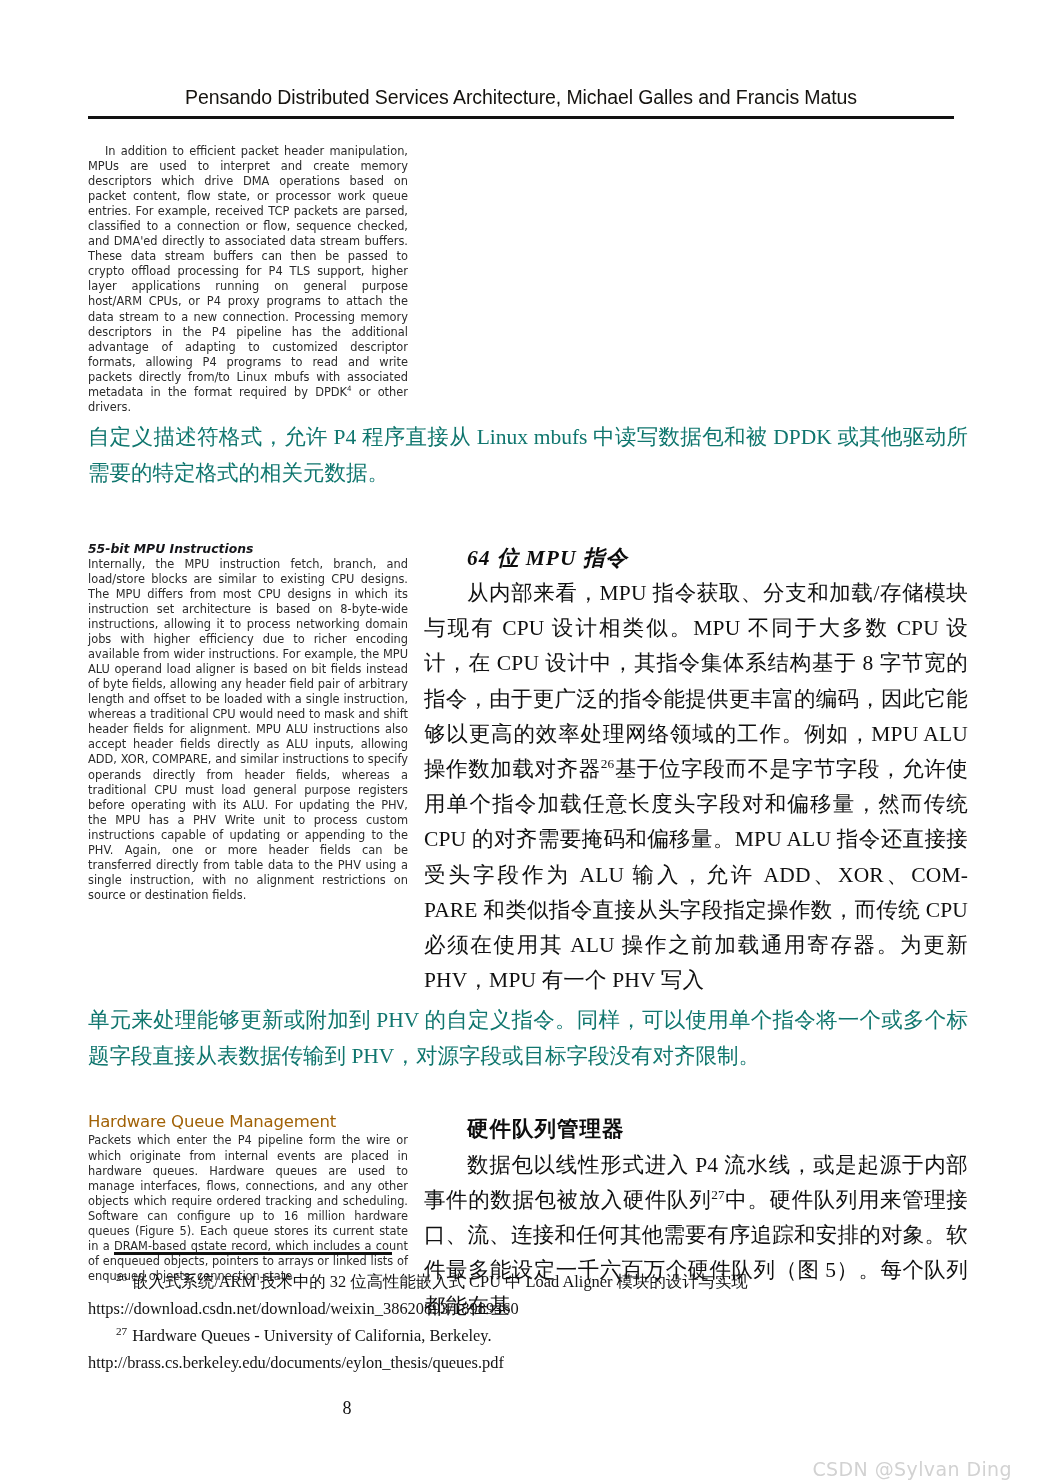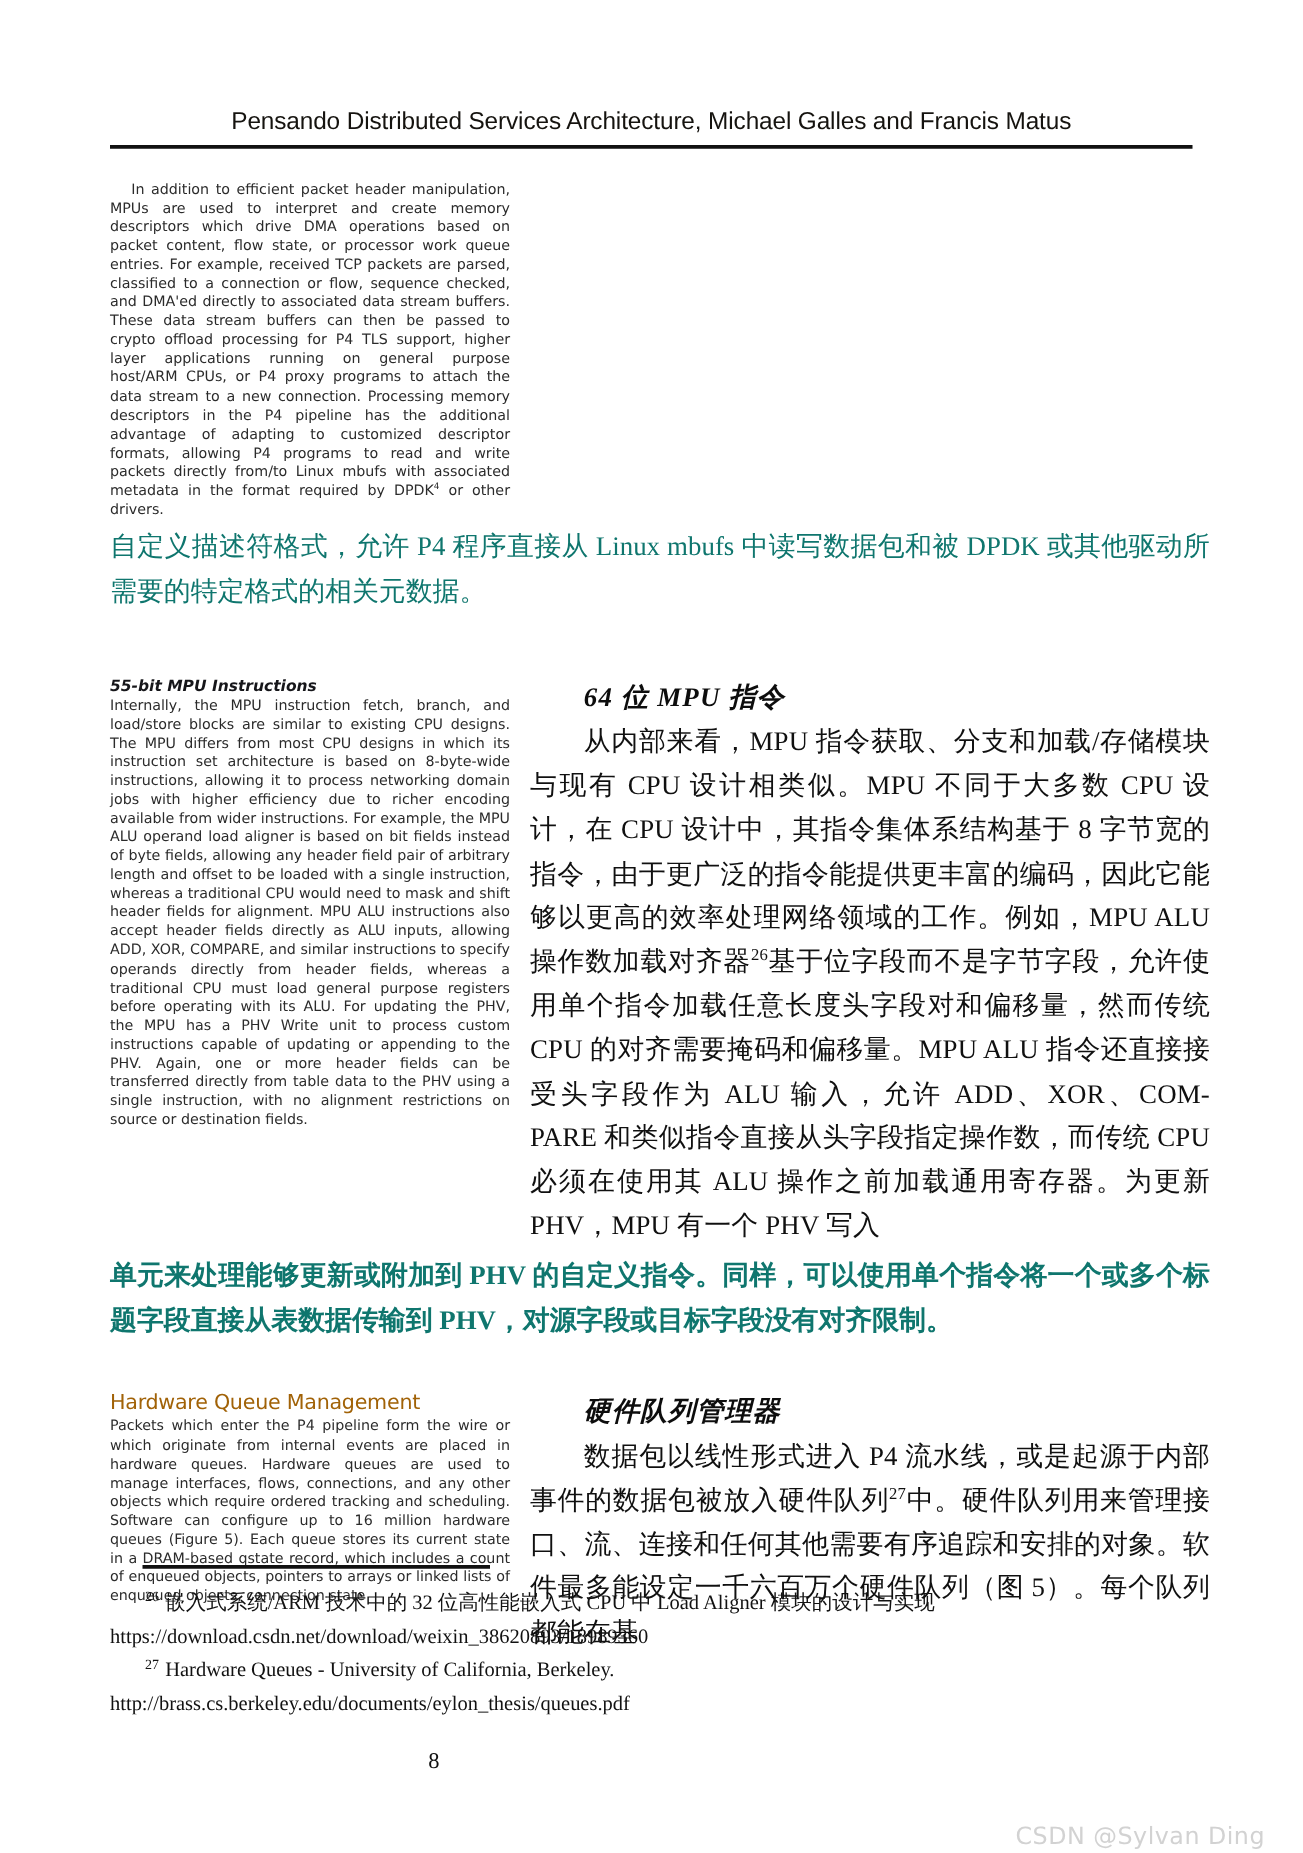--- a/index.html
+++ b/index.html
@@ -109,21 +109,20 @@
   .zh p { margin: 0; }
   .zh .indent { text-indent: 43px; }
   .zh-head {
     font-family: "Liberation Serif", "DejaVu Serif", serif;
     font-size: 21.5px;
     font-weight: bold;
     line-height: 35.2px;
     color: #0d0d0d;
     text-indent: 43px;
     letter-spacing: 1px;
-    font-style: italic;
   }
   .zh-head.italic { font-style: italic; }
 
   
   .zh-full {
     font-family: "Liberation Serif", "DejaVu Serif", serif;
     font-size: 21.5px;
     line-height: 36px;
     text-align: justify;
     text-justify: inter-ideograph;
@@ -219,21 +218,21 @@
             <p>Internally, the MPU instruction fetch, branch, and load/store blocks are similar to existing CPU designs. The MPU differs from most CPU designs in which its instruction set architecture is based on 8-byte-wide instructions, allowing it to process networking domain jobs with higher efficiency due to richer encoding available from wider instructions. For example, the MPU ALU operand load aligner is based on bit fields instead of byte fields, allowing any header field pair of arbitrary length and offset to be loaded with a single instruction, whereas a traditional CPU would need to mask and shift header fields for alignment. MPU ALU instructions also accept header fields directly as ALU inputs, allowing ADD, XOR, COMPARE, and similar instructions to specify operands directly from header fields, whereas a traditional CPU must load general purpose registers before operating with its ALU. For updating the PHV, the MPU has a PHV Write unit to process custom instructions capable of updating or appending to the PHV. Again, one or more header fields can be transferred directly from table data to the PHV using a single instruction, with no alignment restrictions on source or destination fields.</p>
           </div>
         </div>
         <div class="col-zh">
           <div class="zh-head italic">64 位 MPU 指令</div>
           <div class="zh">
             <p class="indent"><span>从内部来看，MPU 指令获取、分支和加载/存储模块与现有 CPU 设计相类似。MPU 不同于大多数 CPU 设计，在 CPU 设计中，其指令集体系结构基于 8 字节宽的指令，由于更广泛的指令能提供更丰富的编码，因此它能够以更高的效率处理网络领域的工作。例如，MPU ALU 操作数加载对齐器</span><sup>26</sup><span>基于位字段而不是字节字段，允许使用单个指令加载任意长度头字段对和偏移量，然而传统 CPU 的对齐需要掩码和偏移量。MPU ALU 指令还直接接受头字段作为 ALU 输入，允许 ADD、XOR、COM-PARE 和类似指令直接从头字段指定操作数，而传统 CPU 必须在使用其 ALU 操作之前加载通用寄存器。为更新 PHV，MPU 有一个 PHV 写入</span></p>
           </div>
         </div>
       </div>
-      <div class="zh-full" style="margin-top:4px;font-weight:bold;">单元来处理能够更新或附加到 PHV 的自定义指令。同样，可以使用单个指令将一个或多个标题字段直接从表数据传输到 PHV，对源字段或目标字段没有对齐限制。</div>
+      <div class="zh-full" style="margin-top:4px;">单元来处理能够更新或附加到 PHV 的自定义指令。同样，可以使用单个指令将一个或多个标题字段直接从表数据传输到 PHV，对源字段或目标字段没有对齐限制。</div>
     </div>
 
     <div class="block" style="margin-top:38px;">
       <div class="cols">
         <div class="col-en">
           <div class="en-head-plain">Hardware Queue Management</div>
           <div class="en">
             <p>Packets which enter the P4 pipeline form the wire or which originate from internal events are placed in hardware queues. Hardware queues are used to manage interfaces, flows, connections, and any other objects which require ordered tracking and scheduling. Software can configure up to 16 million hardware queues (Figure 5). Each queue stores its current state in a DRAM-based qstate record, which includes a count of enqueued objects, pointers to arrays or linked lists of enqueued objects, connection state</p>
           </div>
         </div>

